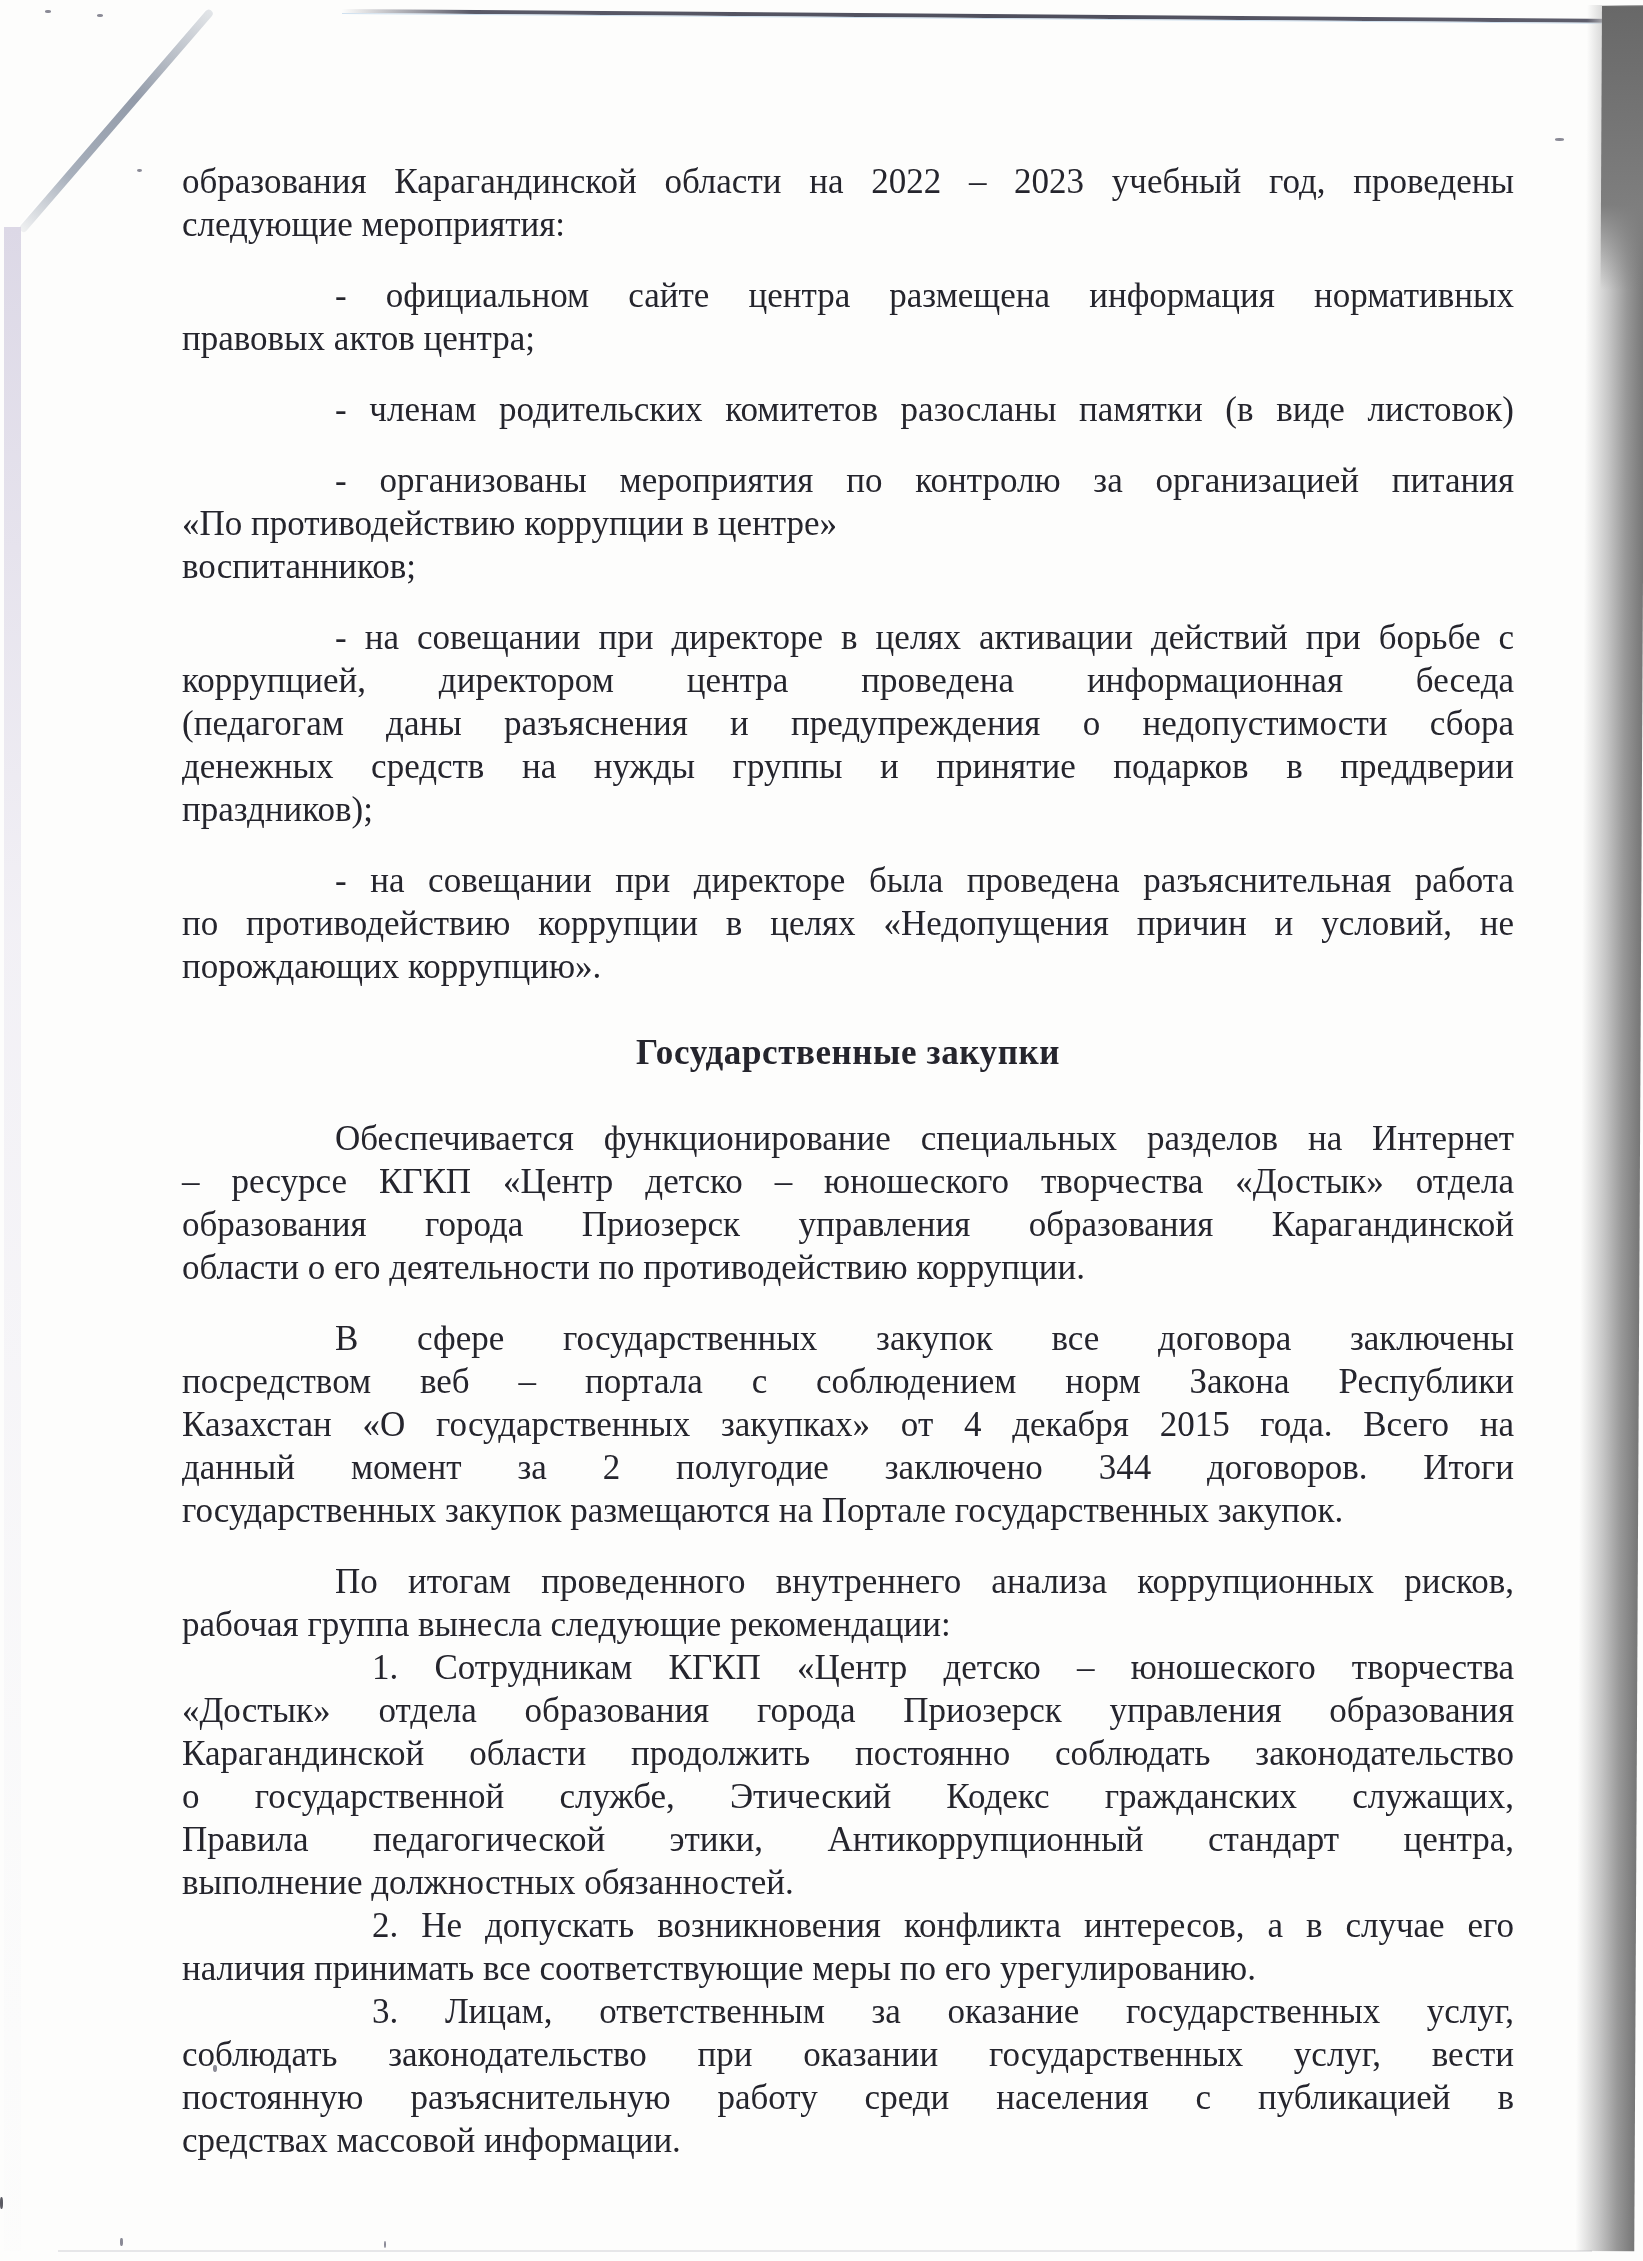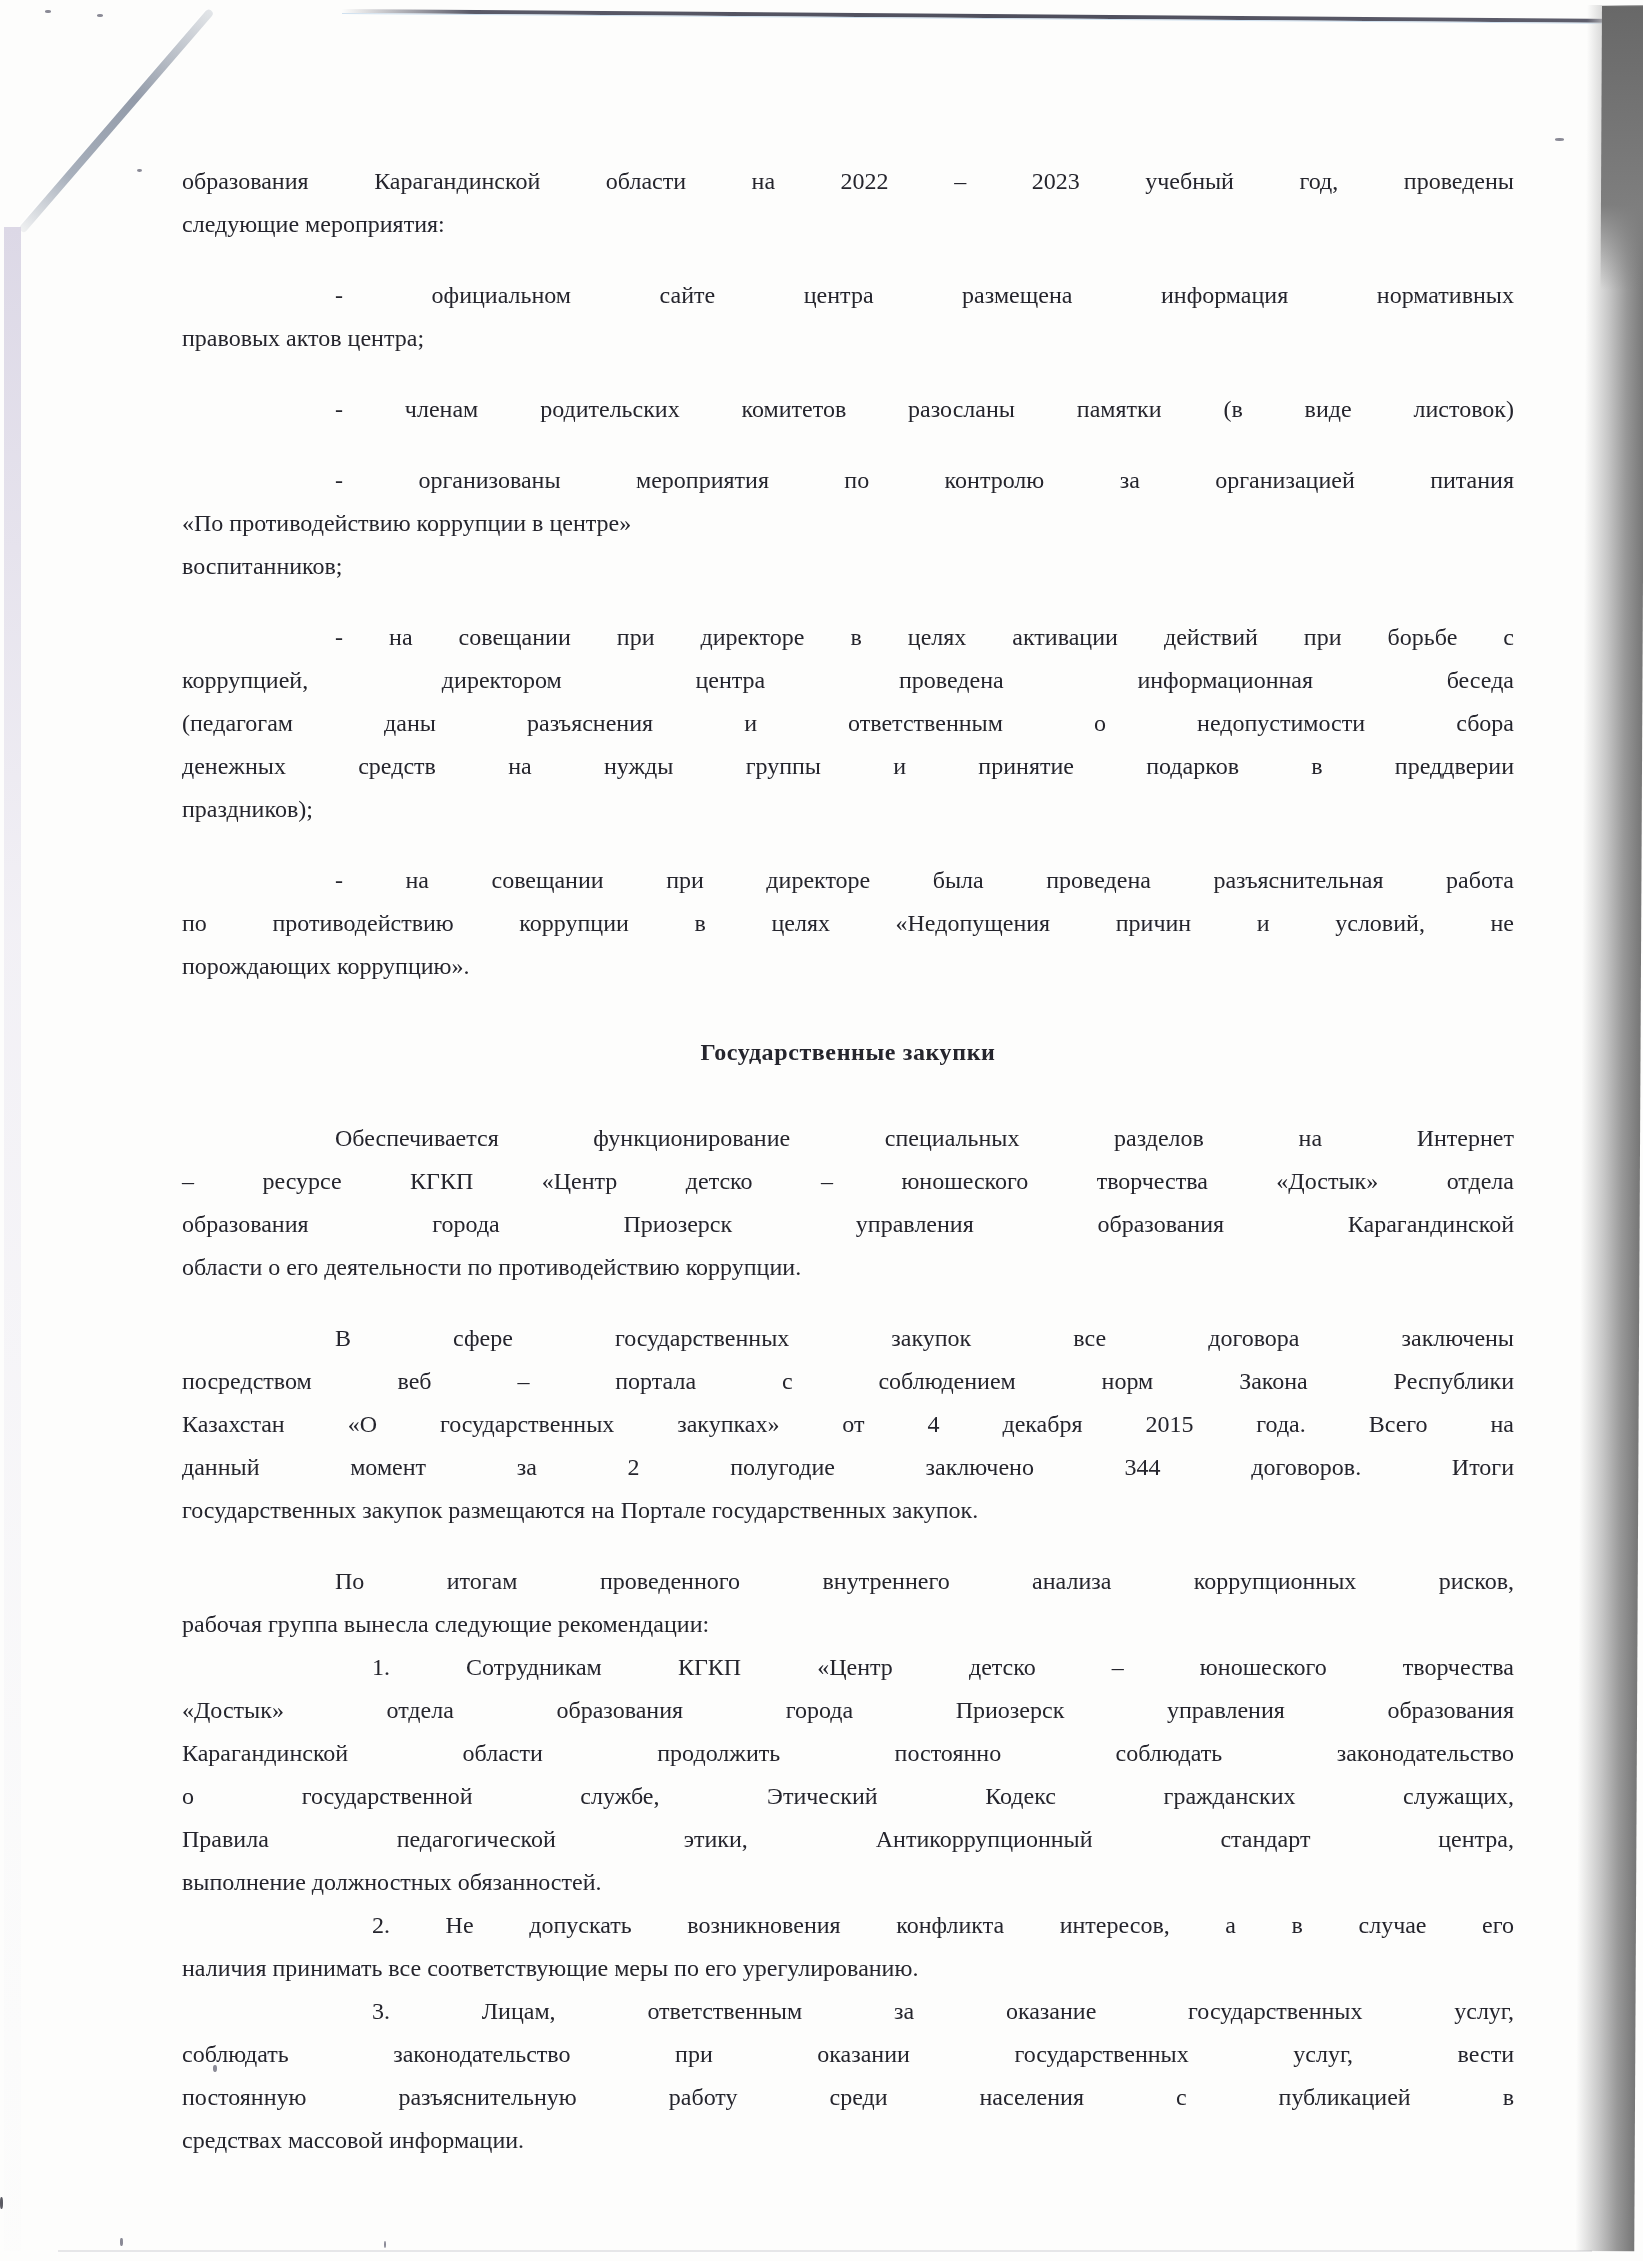--- a/index.html
+++ b/index.html
@@ -10,21 +10,21 @@
     background:#fdfdfc;
     overflow:hidden;
     font-family:"Liberation Serif", serif;
   }
   .text-column{
     position:absolute;
     left:182px;
     top:160px;
     width:1332px;
     color:#25252d;
-    font-size:24px;
+    font-size:35px;
     line-height:43px;
   }
   .line{text-align:justify;}
   .j{text-align-last:justify;}
   .jl{text-align-last:left;}
   .ind{padding-left:153px;margin-top:28px;}
   .ind2{padding-left:190px;}
   .heading{
     margin:43px 0;
     text-align:center;
@@ -89,21 +89,21 @@
     <div class="line j">образования Карагандинской области на 2022 – 2023 учебный год, проведены</div>
     <div class="line jl">следующие мероприятия:</div>
     <div class="line j ind">- официальном сайте центра размещена информация нормативных</div>
     <div class="line jl">правовых актов центра;</div>
     <div class="line j ind">- членам родительских комитетов разосланы памятки (в виде листовок)</div>
     <div class="line j ind">- организованы мероприятия по контролю за организацией питания</div>
     <div class="line jl">«По противодействию коррупции в центре»</div>
     <div class="line jl">воспитанников;</div>
     <div class="line j ind">- на совещании при директоре в целях активации действий при борьбе с</div>
     <div class="line j">коррупцией, директором центра проведена информационная беседа</div>
-    <div class="line j">(педагогам даны разъяснения и ответственным о недопустимости сбора</div>
+    <div class="line j">(педагогам даны разъяснения и предупреждения о недопустимости сбора</div>
     <div class="line j">денежных средств на нужды группы и принятие подарков в преддверии</div>
     <div class="line jl">праздников);</div>
     <div class="line j ind">- на совещании при директоре была проведена разъяснительная работа</div>
     <div class="line j">по противодействию коррупции в целях «Недопущения причин и условий, не</div>
     <div class="line jl">порождающих коррупцию».</div>
 
     <div class="heading">Государственные закупки</div>
 
     <div class="line j ind">Обеспечивается функционирование специальных разделов на Интернет</div>
     <div class="line j">– ресурсе КГКП «Центр детско – юношеского творчества «Достык» отдела</div>

